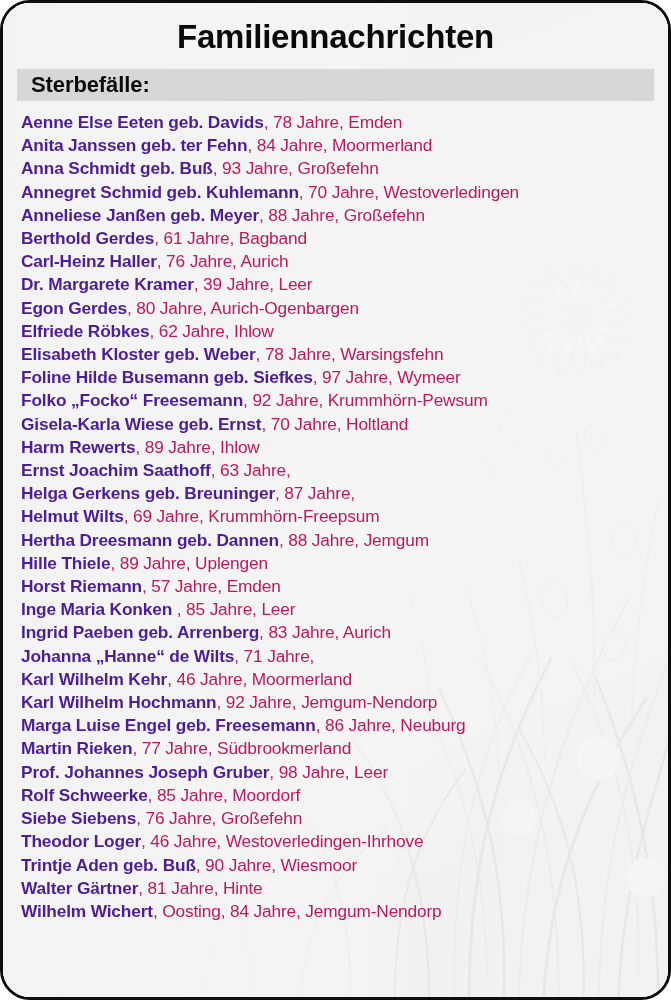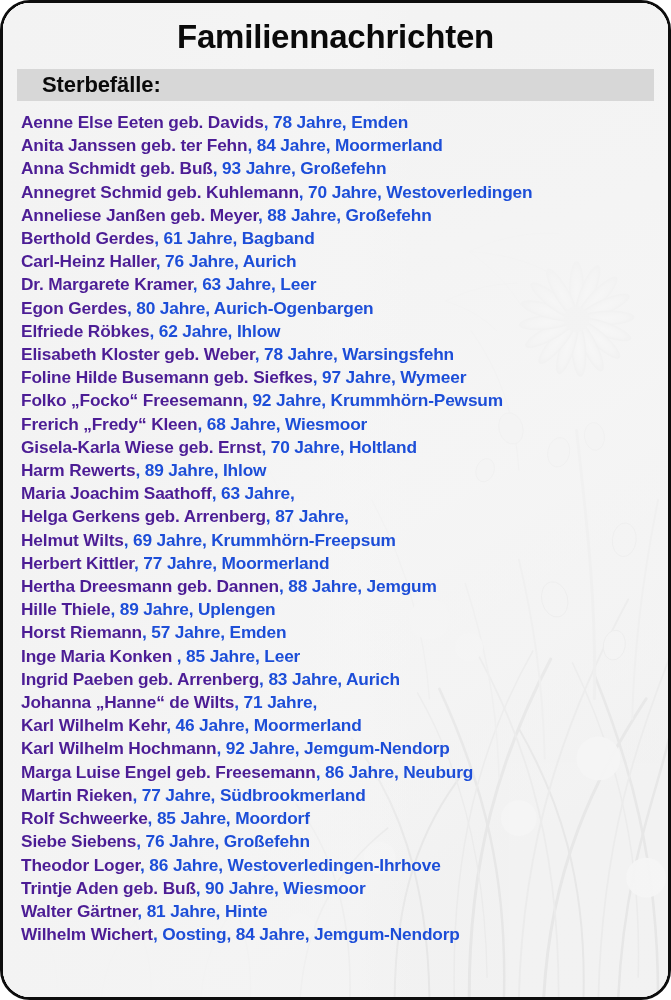--- a/index.html
+++ b/index.html
@@ -93,21 +93,21 @@
     color: #0a0a0a;
     font-family: "Liberation Sans Narrow", "Liberation Sans", "DejaVu Sans", sans-serif;
   }
 
   .section-bar {
     margin: 6px 14px 0 14px;
     height: 32px;
     display: flex;
     align-items: center;
     background: #d7d7d7;
-    padding-left: 25px;
+    padding-left: 14px;
   }
   .section-bar-label {
     font-size: 22px;
     font-weight: bold;
     color: #0a0a0a;
     letter-spacing: -0.1px;
   }
 
   .entries {
     margin: 0;
@@ -119,22 +119,22 @@
     line-height: 23.2px;
     color: #1c1c1c;
     white-space: nowrap;
     letter-spacing: -0.15px;
   }
   .entry .nm {
     font-weight: bold;
     color: #4c1d95;
   }
   .entry .rest {
-    font-weight: bold;
-    color: #1d4ed8;
+    font-weight: normal;
+    color: #be185d;
   }
 </style>
 </head>
 <body>
 
 <div class="card">
 
   <div class="bg-photo">
     <svg class="grass-svg" viewBox="0 0 671 1000" preserveAspectRatio="xMidYMid slice" xmlns="http://www.w3.org/2000/svg" aria-hidden="true">
       <defs>
@@ -250,45 +250,44 @@
     </div>
 
     <ul class="entries">
         <li class="entry"><span class="nm">Aenne Else Eeten geb. Davids</span><span class="rest">, 78 Jahre, Emden</span></li>
         <li class="entry"><span class="nm">Anita Janssen geb. ter Fehn</span><span class="rest">, 84 Jahre, Moormerland</span></li>
         <li class="entry"><span class="nm">Anna Schmidt geb. Buß</span><span class="rest">, 93 Jahre, Großefehn</span></li>
         <li class="entry"><span class="nm">Annegret Schmid geb. Kuhlemann</span><span class="rest">, 70 Jahre, Westoverledingen</span></li>
         <li class="entry"><span class="nm">Anneliese Janßen geb. Meyer</span><span class="rest">, 88 Jahre, Großefehn</span></li>
         <li class="entry"><span class="nm">Berthold Gerdes</span><span class="rest">, 61 Jahre, Bagband</span></li>
         <li class="entry"><span class="nm">Carl-Heinz Haller</span><span class="rest">, 76 Jahre, Aurich</span></li>
-        <li class="entry"><span class="nm">Dr. Margarete Kramer</span><span class="rest">, 63 Jahre, Leer</span></li>
+        <li class="entry"><span class="nm">Dr. Margarete Kramer</span><span class="rest">, 39 Jahre, Leer</span></li>
         <li class="entry"><span class="nm">Egon Gerdes</span><span class="rest">, 80 Jahre, Aurich-Ogenbargen</span></li>
         <li class="entry"><span class="nm">Elfriede Röbkes</span><span class="rest">, 62 Jahre, Ihlow</span></li>
         <li class="entry"><span class="nm">Elisabeth Kloster geb. Weber</span><span class="rest">, 78 Jahre, Warsingsfehn</span></li>
         <li class="entry"><span class="nm">Foline Hilde Busemann geb. Siefkes</span><span class="rest">, 97 Jahre, Wymeer</span></li>
         <li class="entry"><span class="nm">Folko „Focko“ Freesemann</span><span class="rest">, 92 Jahre, Krummhörn-Pewsum</span></li>
-        <li class="entry"><span class="nm">Frerich „Fredy“ Kleen</span><span class="rest">, 68 Jahre, Wiesmoor</span></li>
         <li class="entry"><span class="nm">Gisela-Karla Wiese geb. Ernst</span><span class="rest">, 70 Jahre, Holtland</span></li>
         <li class="entry"><span class="nm">Harm Rewerts</span><span class="rest">, 89 Jahre, Ihlow</span></li>
-        <li class="entry"><span class="nm">Maria Joachim Saathoff</span><span class="rest">, 63 Jahre,</span></li>
-        <li class="entry"><span class="nm">Helga Gerkens geb. Arrenberg</span><span class="rest">, 87 Jahre,</span></li>
+        <li class="entry"><span class="nm">Ernst Joachim Saathoff</span><span class="rest">, 63 Jahre,</span></li>
+        <li class="entry"><span class="nm">Helga Gerkens geb. Breuninger</span><span class="rest">, 87 Jahre,</span></li>
         <li class="entry"><span class="nm">Helmut Wilts</span><span class="rest">, 69 Jahre, Krummhörn-Freepsum</span></li>
-        <li class="entry"><span class="nm">Herbert Kittler</span><span class="rest">, 77 Jahre, Moormerland</span></li>
         <li class="entry"><span class="nm">Hertha Dreesmann geb. Dannen</span><span class="rest">, 88 Jahre, Jemgum</span></li>
         <li class="entry"><span class="nm">Hille Thiele</span><span class="rest">, 89 Jahre, Uplengen</span></li>
         <li class="entry"><span class="nm">Horst Riemann</span><span class="rest">, 57 Jahre, Emden</span></li>
         <li class="entry"><span class="nm">Inge Maria Konken </span><span class="rest">, 85 Jahre, Leer</span></li>
         <li class="entry"><span class="nm">Ingrid Paeben geb. Arrenberg</span><span class="rest">, 83 Jahre, Aurich</span></li>
         <li class="entry"><span class="nm">Johanna „Hanne“ de Wilts</span><span class="rest">, 71 Jahre,</span></li>
         <li class="entry"><span class="nm">Karl Wilhelm Kehr</span><span class="rest">, 46 Jahre, Moormerland</span></li>
         <li class="entry"><span class="nm">Karl Wilhelm Hochmann</span><span class="rest">, 92 Jahre, Jemgum-Nendorp</span></li>
         <li class="entry"><span class="nm">Marga Luise Engel geb. Freesemann</span><span class="rest">, 86 Jahre, Neuburg</span></li>
         <li class="entry"><span class="nm">Martin Rieken</span><span class="rest">, 77 Jahre, Südbrookmerland</span></li>
+        <li class="entry"><span class="nm">Prof. Johannes Joseph Gruber</span><span class="rest">, 98 Jahre, Leer</span></li>
         <li class="entry"><span class="nm">Rolf Schweerke</span><span class="rest">, 85 Jahre, Moordorf</span></li>
         <li class="entry"><span class="nm">Siebe Siebens</span><span class="rest">, 76 Jahre, Großefehn</span></li>
-        <li class="entry"><span class="nm">Theodor Loger</span><span class="rest">, 86 Jahre, Westoverledingen-Ihrhove</span></li>
+        <li class="entry"><span class="nm">Theodor Loger</span><span class="rest">, 46 Jahre, Westoverledingen-Ihrhove</span></li>
         <li class="entry"><span class="nm">Trintje Aden geb. Buß</span><span class="rest">, 90 Jahre, Wiesmoor</span></li>
         <li class="entry"><span class="nm">Walter Gärtner</span><span class="rest">, 81 Jahre, Hinte</span></li>
         <li class="entry"><span class="nm">Wilhelm Wichert</span><span class="rest">, Oosting, 84 Jahre, Jemgum-Nendorp</span></li>
       </ul>
 
   </div>
 </div>
 
 </body></html>

